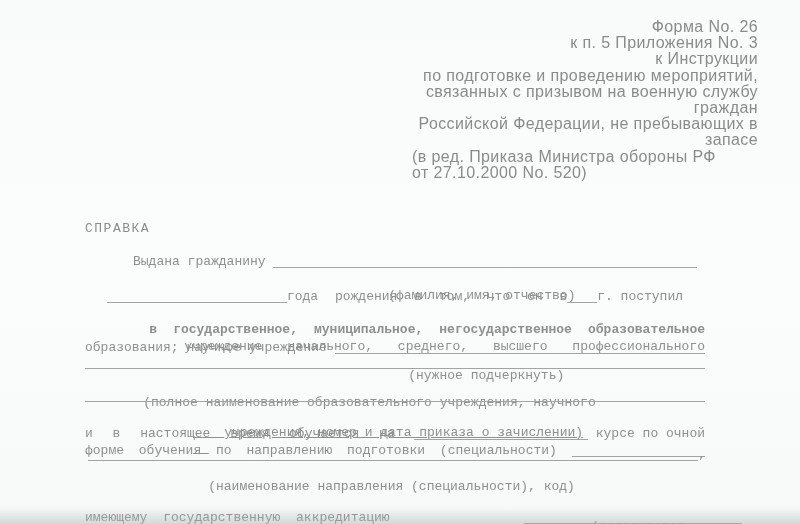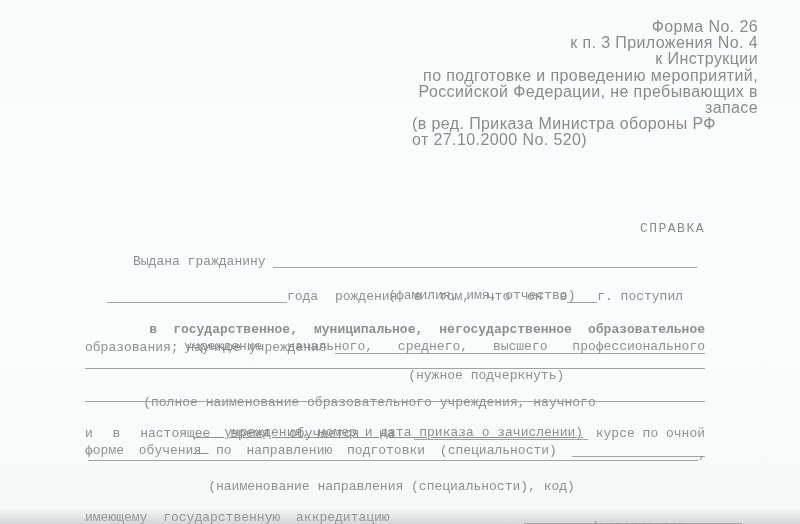--- a/index.html
+++ b/index.html
@@ -43,21 +43,21 @@
   .flex { display: flex; }
   .just { text-align: justify; text-align-last: justify; }
   .ul {
     border-bottom: 1.5px solid #a2a4a4;
     margin-bottom: 2px;
   }
   .fill { flex: 1 1 auto; }
   .title {
     position: absolute;
     top: 221px; left: 85px; width: 620px;
-    text-align: right;
+    text-align: left;
     font-family: "Liberation Mono", "DejaVu Sans Mono", monospace;
     font-size: 13px; letter-spacing: 1.5px;
     color: #8b8d8d;
   }
   .ws12 { word-spacing: 12px; }
   .ws9  { word-spacing: 9px; }
   .ws7  { word-spacing: 7px; }
   .ws8  { word-spacing: 8px; }
   .sp62 { flex: 0 0 62px; }
   .w180 { flex: 0 0 180px; }
@@ -70,23 +70,24 @@
     pointer-events: none;
   }
 </style>
 </head>
 <body>
 
 <div class="doc">
 
   <div class="header">
     <div>Форма No. 26</div>
-    <div>к п. 3 Приложения No. 4</div>
+    <div>к п. 5 Приложения No. 3</div>
     <div>к Инструкции</div>
     <div>по подготовке и проведению мероприятий,</div>
+    <div>связанных с призывом на военную службу граждан</div>
     <div>Российской Федерации, не пребывающих в запасе</div>
     <div class="hc">(в ред. Приказа Министра обороны РФ</div>
     <div class="hc">от 27.10.2000 No. 520)</div>
   </div>
 
   <div class="title">СПРАВКА</div>
 
   <div class="bl flex" style="top:254px; left:133px; width:564px;">
     <span>Выдана гражданину </span>
     <span class="ul fill"></span>

